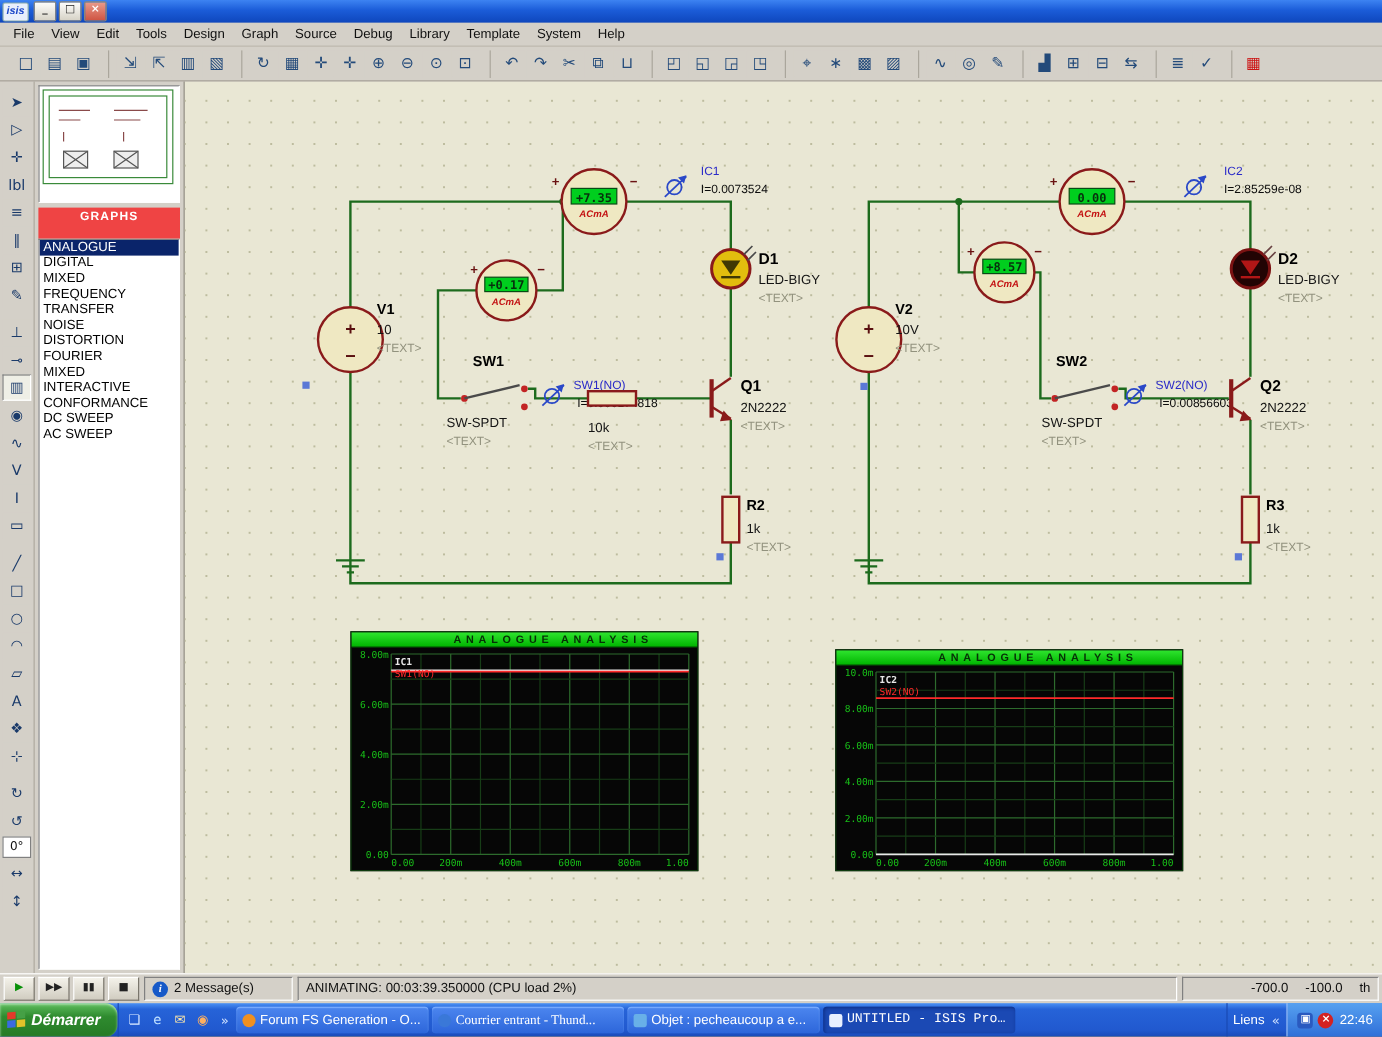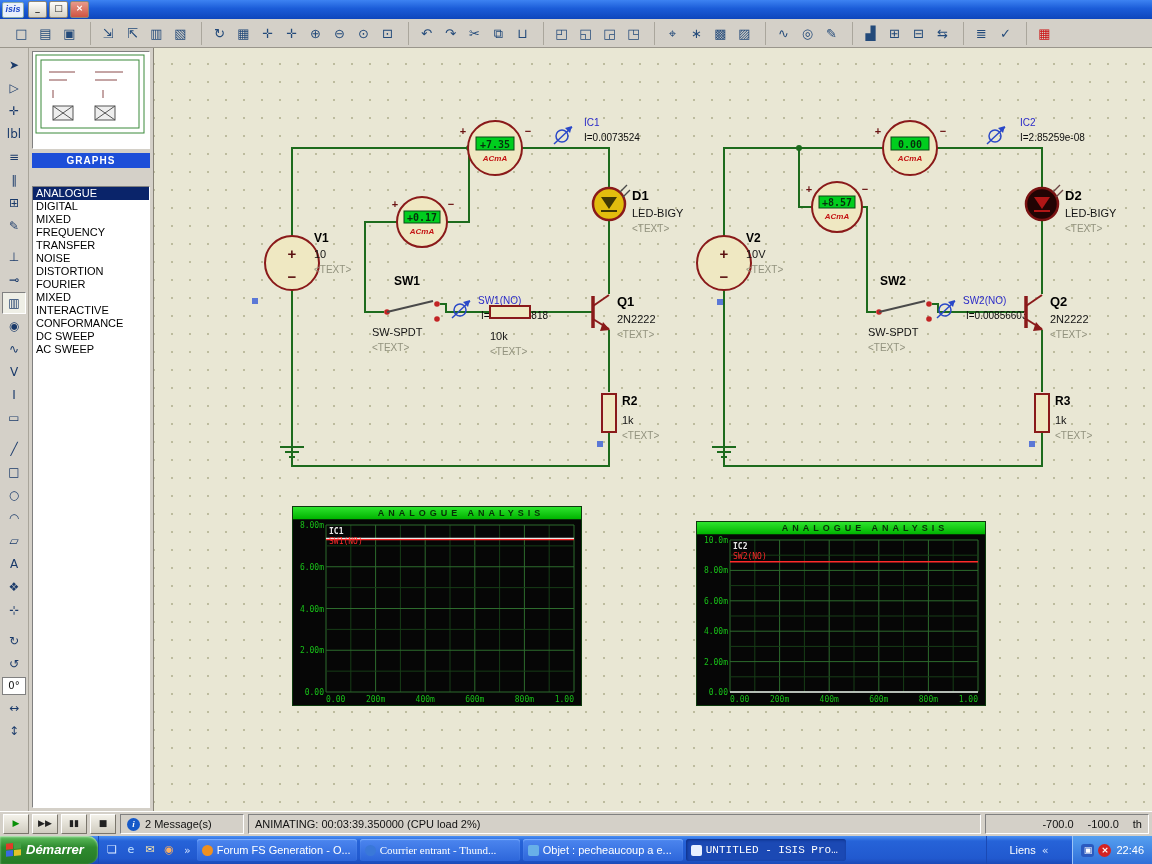--- a/index.html
+++ b/index.html
@@ -39,22 +39,22 @@
   .pal-group{display:flex;flex-direction:column;gap:1px;margin-bottom:9px;}
   .pal-btn{width:22px;height:20px;font:12px/20px "DejaVu Sans",sans-serif;text-align:center;
     color:#1a3a6a;border:1px solid #d4d0c8;}
   .pal-btn.pressed{background:#efefe6;border-color:#808080 #fff #fff #808080;}
   .angle-box{width:22px;height:16px;background:#fff;border:1px solid #808080;
     font:10px/16px "DejaVu Sans",sans-serif;text-align:center;color:#111;margin:1px 0;}
   
   .sidepanel{flex:0 0 124px;background:#d4d0c8;border-right:1px solid #888478;
     display:flex;flex-direction:column;}
   .preview{height:96px;margin:3px;background:#fff;border:1px solid;border-color:#808080 #fff #fff #808080;}
-  .glist-header{height:15px;background:#1d4ed8;color:#fff;font:bold 10px/15px "Liberation Sans",sans-serif;
-    text-align:center;letter-spacing:1px;margin:1px 3px 18px 3px;}
+  .glist-header{height:26px;background:#ef4444;color:#fff;font:bold 10px/15px "Liberation Sans",sans-serif;
+    text-align:center;letter-spacing:1px;margin:1px 3px 0 3px;}
   .glist{flex:1;background:#fff;margin:0 3px 3px 3px;border:1px solid;border-color:#808080 #fff #fff #808080;
     overflow:hidden;}
   .gl-item{font:11px/13px "Liberation Sans",sans-serif;color:#000;padding:0 3px;white-space:nowrap;}
   .gl-item.sel{background:#0a246a;color:#fff;}
   
   .canvas{flex:1;position:relative;background-color:#e9e7d4;
     background-image:radial-gradient(#bdbc9e 1px,transparent 1px);
     background-size:18px 18px;background-position:9px 7px;overflow:hidden;}
   .canvas svg.schem{position:absolute;left:0;top:0;}
   
@@ -109,40 +109,54 @@
   .ql{display:flex;align-items:center;gap:3px;padding:0 5px;border-left:1px solid #1a49b4;}
   .ql-icon{width:16px;height:16px;font:11px/16px "DejaVu Sans",sans-serif;text-align:center;border-radius:3px;}
   .chev{color:#cfe0ff;font:11px "DejaVu Sans",sans-serif;padding:0 2px;align-self:center;}
   .tasks{display:flex;align-items:center;gap:3px;padding:2px 4px;flex:1;min-width:0;}
   .task{width:150px;height:22px;border-radius:3px;display:flex;align-items:center;gap:4px;
     padding:0 5px;color:#fff;font:11px/22px "Liberation Sans",sans-serif;white-space:nowrap;
     overflow:hidden;background:linear-gradient(#4c86ef,#2d66da);box-shadow:inset 0 1px 1px #7fb0ff;}
   .task.active{background:#1b49b4;box-shadow:inset 1px 1px 3px #0d2f86;}
   .task-ico{width:11px;height:11px;flex:0 0 11px;border-radius:2px;}
   .links{display:flex;align-items:center;gap:4px;color:#fff;font:11px "Liberation Sans",sans-serif;
-    padding:0 22px;border-left:1px solid #1a49b4;}
+    padding:0 4px;border-left:1px solid #1a49b4;}
   .tray{display:flex;align-items:center;gap:5px;background:linear-gradient(#56a0f0,#2f6fd8);
     border-left:1px solid #9cc4f8;padding:0 8px;color:#fff;font:11px "Liberation Sans",sans-serif;}
   .tray-ico{width:13px;height:13px;border-radius:3px;font:bold 9px/13px "DejaVu Sans",sans-serif;text-align:center;}
   .tray-ico.round{border-radius:50%;}
 </style>
 </head>
 <body>
 
 <div id="screen">
 
   <div class="titlebar">
     <span class="app-icon">isis</span>
     <span class="win-buttons">
         <div class="winbtn">_</div>
         <div class="winbtn">□</div>
         <div class="winbtn close">×</div>
       </span>
   </div>
 
+  <div class="menubar">
+      <div class="menu-item">File</div>
+      <div class="menu-item">View</div>
+      <div class="menu-item">Edit</div>
+      <div class="menu-item">Tools</div>
+      <div class="menu-item">Design</div>
+      <div class="menu-item">Graph</div>
+      <div class="menu-item">Source</div>
+      <div class="menu-item">Debug</div>
+      <div class="menu-item">Library</div>
+      <div class="menu-item">Template</div>
+      <div class="menu-item">System</div>
+      <div class="menu-item">Help</div>
+    </div>
 
   <div class="toolbar">
       <div class="tb-group">
         <div class="tb-btn">□</div>
         <div class="tb-btn">▤</div>
         <div class="tb-btn">▣</div>
       </div>
       <div class="tb-group">
         <div class="tb-btn">⇲</div>
         <div class="tb-btn">⇱</div>

